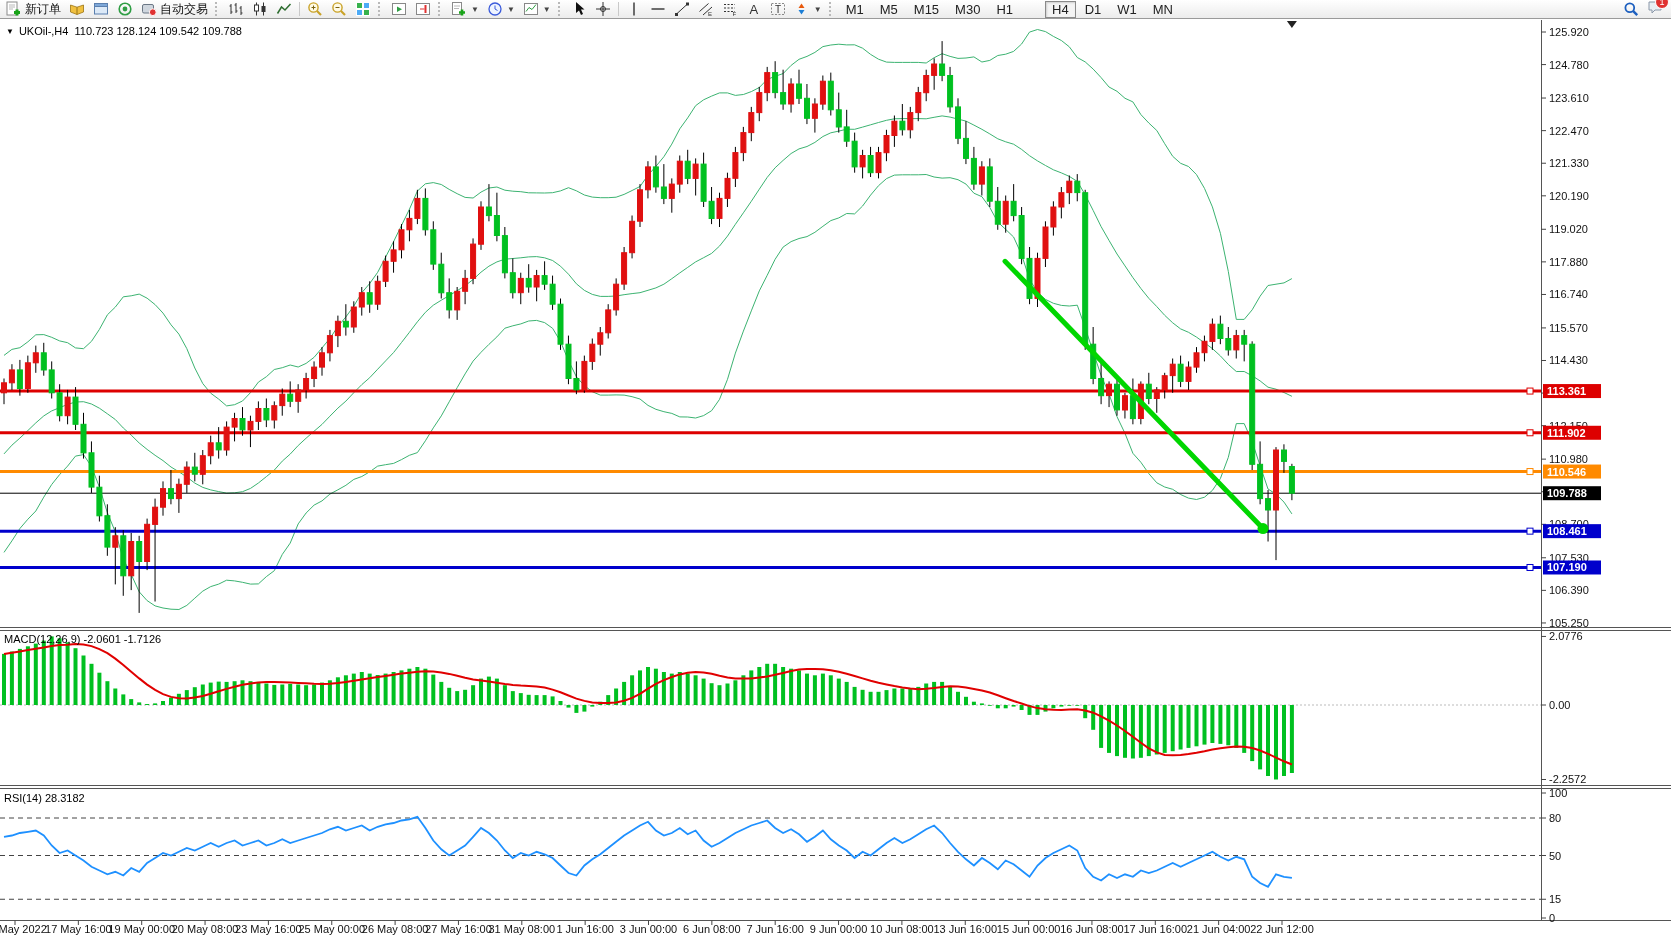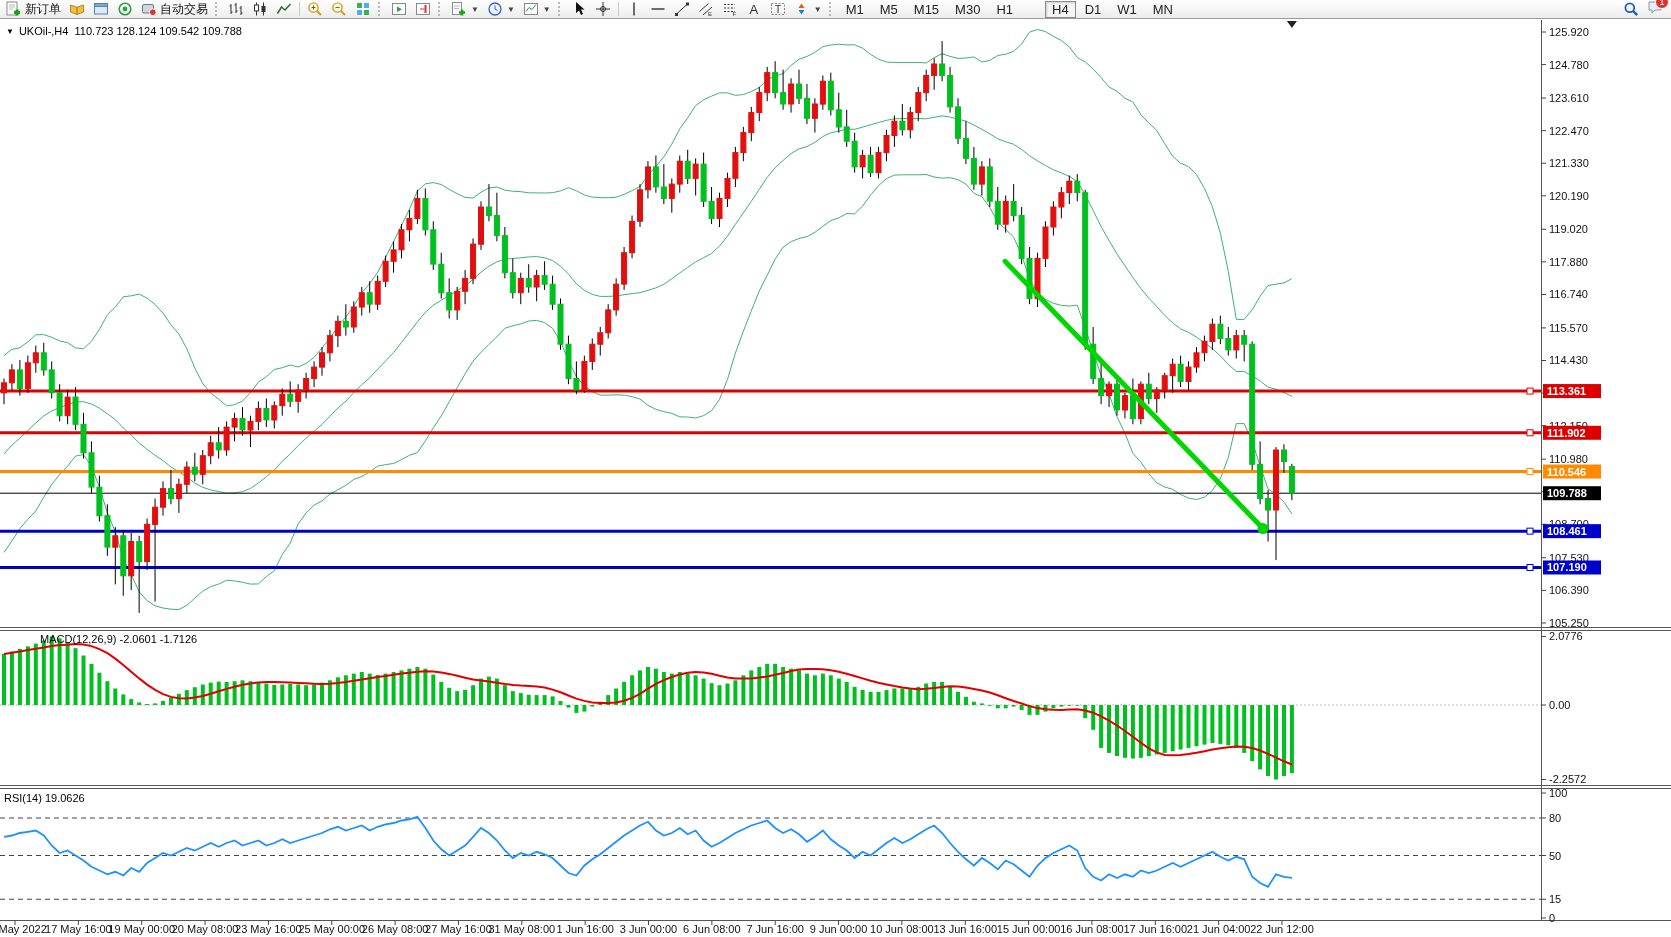--- a/index.html
+++ b/index.html
@@ -21,21 +21,21 @@
   .tf.active{background:#f4f4f4;border:1px solid #8a8a8a;box-shadow:inset 1px 1px 2px #cfcfcf;margin-left:24px;}
   #tb-right{margin-left:auto;display:flex;align-items:center;gap:8px;padding-right:6px;}
   #notif{position:relative;}
   #badge{position:absolute;top:-4px;right:-6px;background:#e03131;color:#fff;
          border-radius:50%;width:12px;height:12px;font-size:9px;line-height:12px;
          text-align:center;border:1px solid #fff;}
   
   .ovl{position:absolute;z-index:3;font-size:11px;color:#000;white-space:pre;}
   #symline{top:25px;left:6px;display:flex;align-items:center;gap:5px;}
   #symline .tri{font-size:8px;color:#000;}
-  #macdlab{top:633px;left:4px;margin-left:36px;}
+  #macdlab{top:633px;left:4px;}
   #rsilab{top:792px;left:4px;}
   #cv{position:absolute;top:0;left:0;z-index:1;}
 </style>
 </head>
 <body>
 
 <div id="app">
 
   <div id="toolbar">
     <div class="tbtn">
@@ -237,21 +237,21 @@
         <span id="badge">1</span>
       </span>
     </div>
   </div>
 
   <div class="ovl" id="symline">
     <span class="tri">▼</span>
     <span>UKOil-,H4  110.723 128.124 109.542 109.788</span>
   </div>
   <div class="ovl" id="macdlab">MACD(12,26,9) -2.0601 -1.7126</div>
-  <div class="ovl" id="rsilab">RSI(14) 19.0626</div>
+  <div class="ovl" id="rsilab">RSI(14) 28.3182</div>
 
   <svg id="cv" width="1671" height="937">
       <line x1="0" y1="627.5" x2="1671" y2="627.5" stroke="#555"></line>
       <line x1="0" y1="630.5" x2="1671" y2="630.5" stroke="#555"></line>
       <line x1="0" y1="785.5" x2="1671" y2="785.5" stroke="#555"></line>
       <line x1="0" y1="788.5" x2="1671" y2="788.5" stroke="#555"></line>
       <line x1="0" y1="920.5" x2="1671" y2="920.5" stroke="#555"></line>
       <line x1="1541.5" y1="20" x2="1541.5" y2="920" stroke="#555"></line>
       <g>
         <line x1="1541" y1="32" x2="1546" y2="32" stroke="#444"></line>

